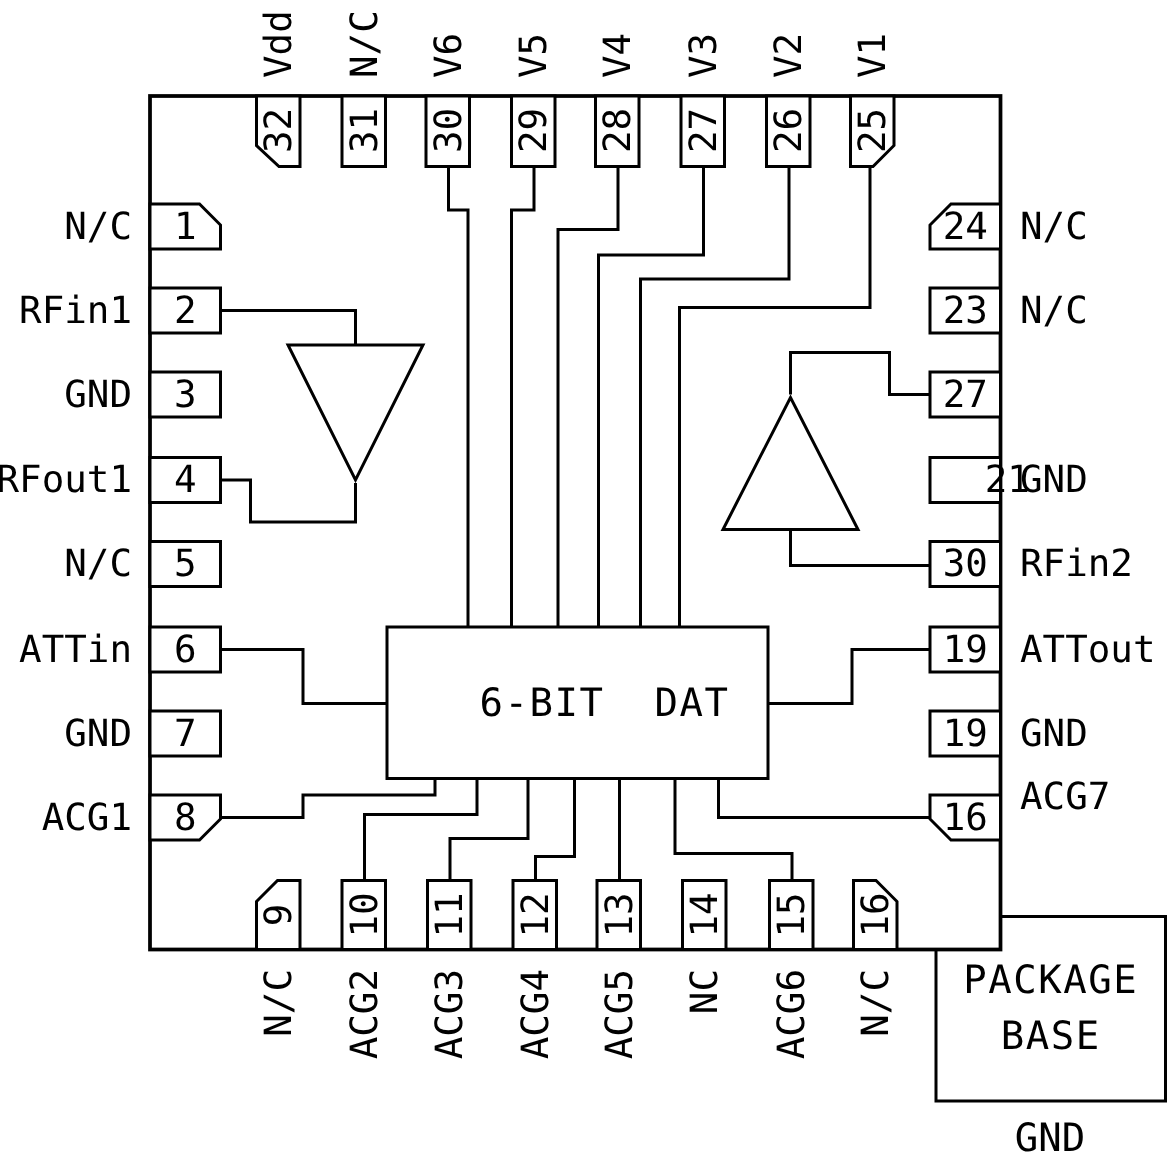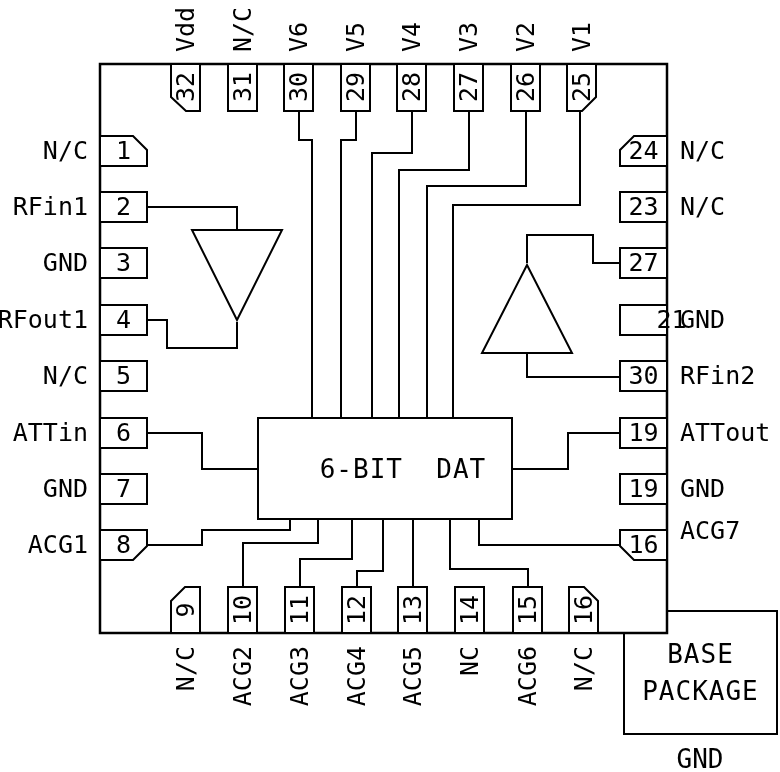--- a/index.html
+++ b/index.html
@@ -170,18 +170,18 @@
   <div class="lbl vbot" style="left:287px;top:646px">ACG3</div>
   <div class="lbl vbot" style="left:344px;top:646px">ACG4</div>
   <div class="lbl vbot" style="left:400px;top:646px">ACG5</div>
   <div class="lbl vbot" style="left:457px;top:646px">NC</div>
   <div class="lbl vbot" style="left:515px;top:646px">ACG6</div>
   <div class="lbl vbot" style="left:571px;top:646px">N/C</div>
 
   <div class="lbl blocklbl" style="left:258px;top:418px;width:290px;height:101px">6-BIT  DAT</div>
 
   <div class="lbl blocklbl pkgbase" style="left:624px;top:611px;width:153px;height:123px">
+    <span>PACKAGE</span>
     <span>BASE</span>
-    <span>PACKAGE</span>
   </div>
   <div class="lbl gndlbl" style="left:650px;top:744px">GND</div>
 
 </div>
 
 </body></html>

